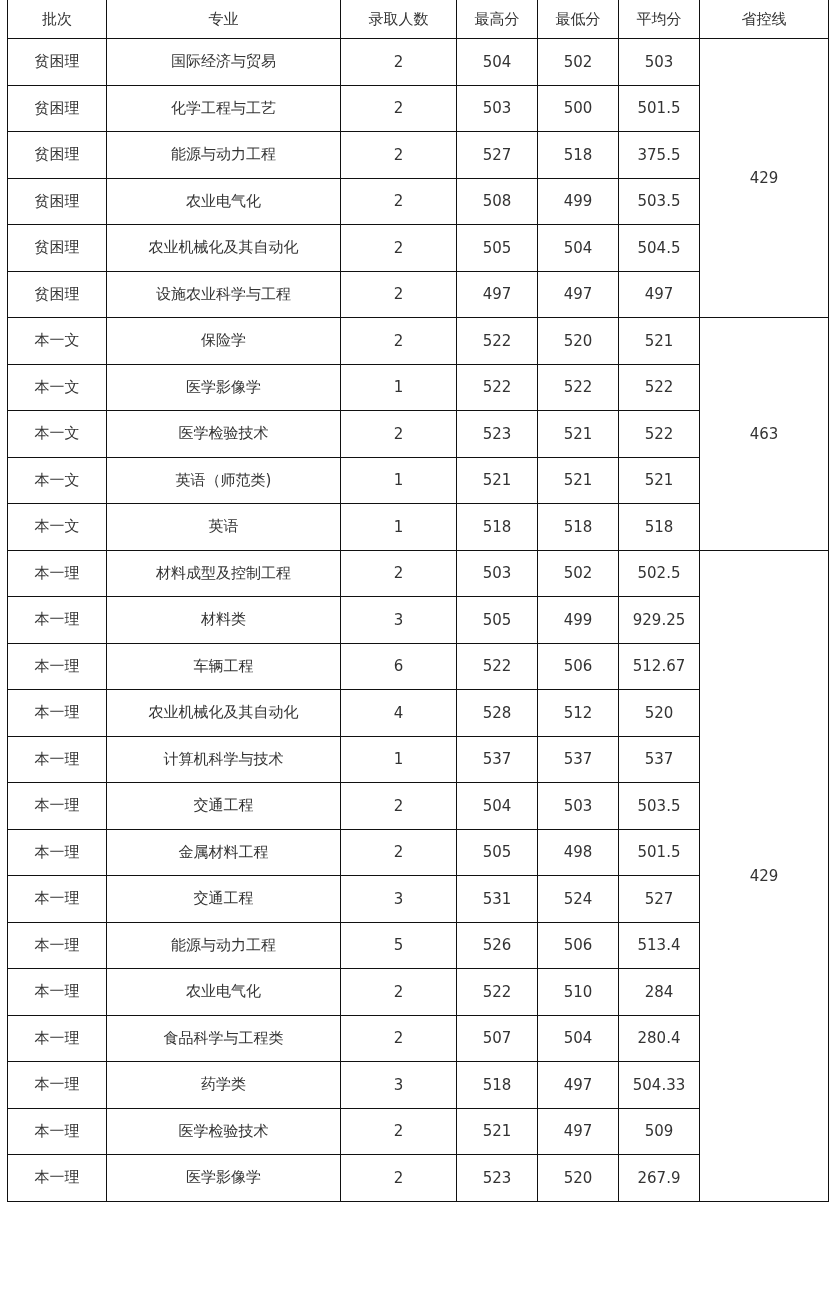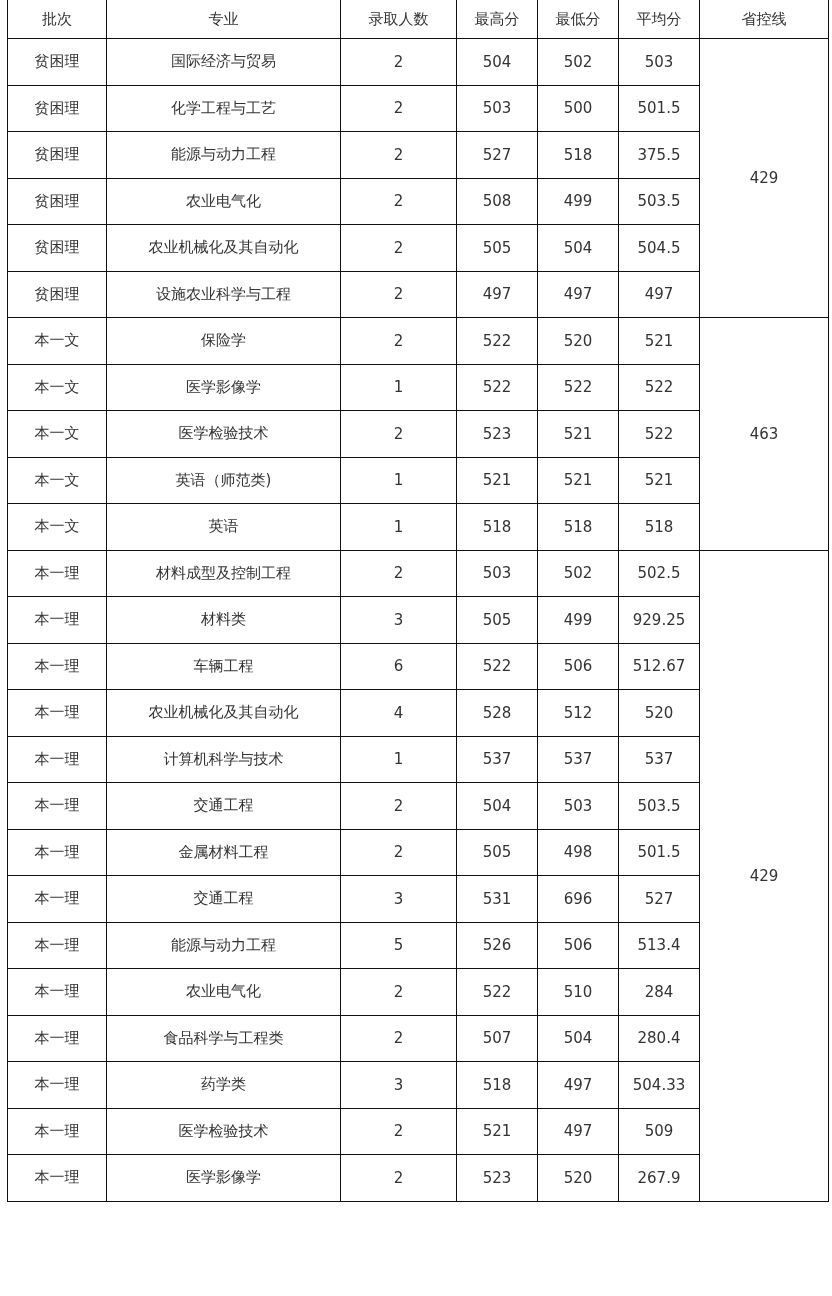--- a/index.html
+++ b/index.html
@@ -190,21 +190,21 @@
         <td>2</td>
         <td>505</td>
         <td>498</td>
         <td>501.5</td>
       </tr>
       <tr>
         <td>本一理</td>
         <td>交通工程</td>
         <td>3</td>
         <td>531</td>
-        <td>696</td>
+        <td>524</td>
         <td>527</td>
       </tr>
       <tr>
         <td>本一理</td>
         <td>能源与动力工程</td>
         <td>5</td>
         <td>526</td>
         <td>506</td>
         <td>513.4</td>
       </tr>

